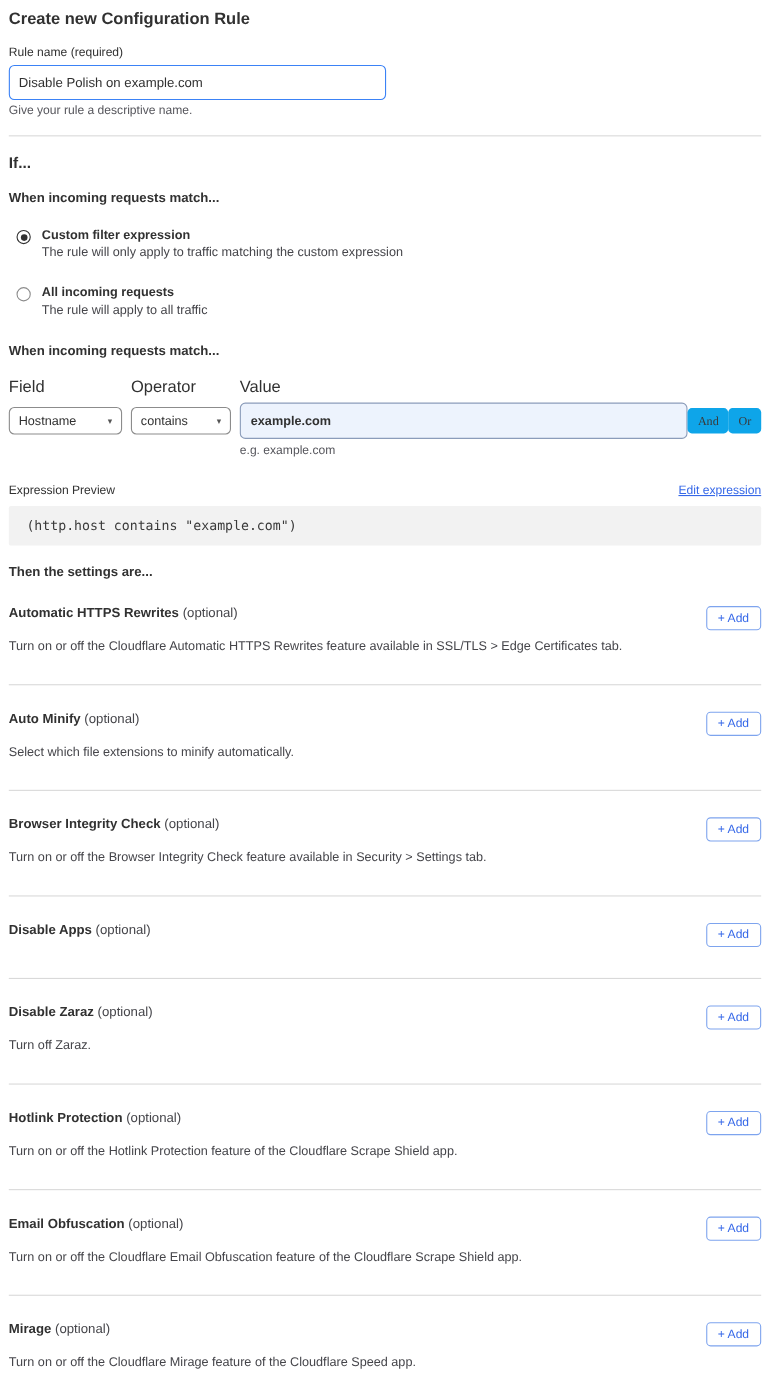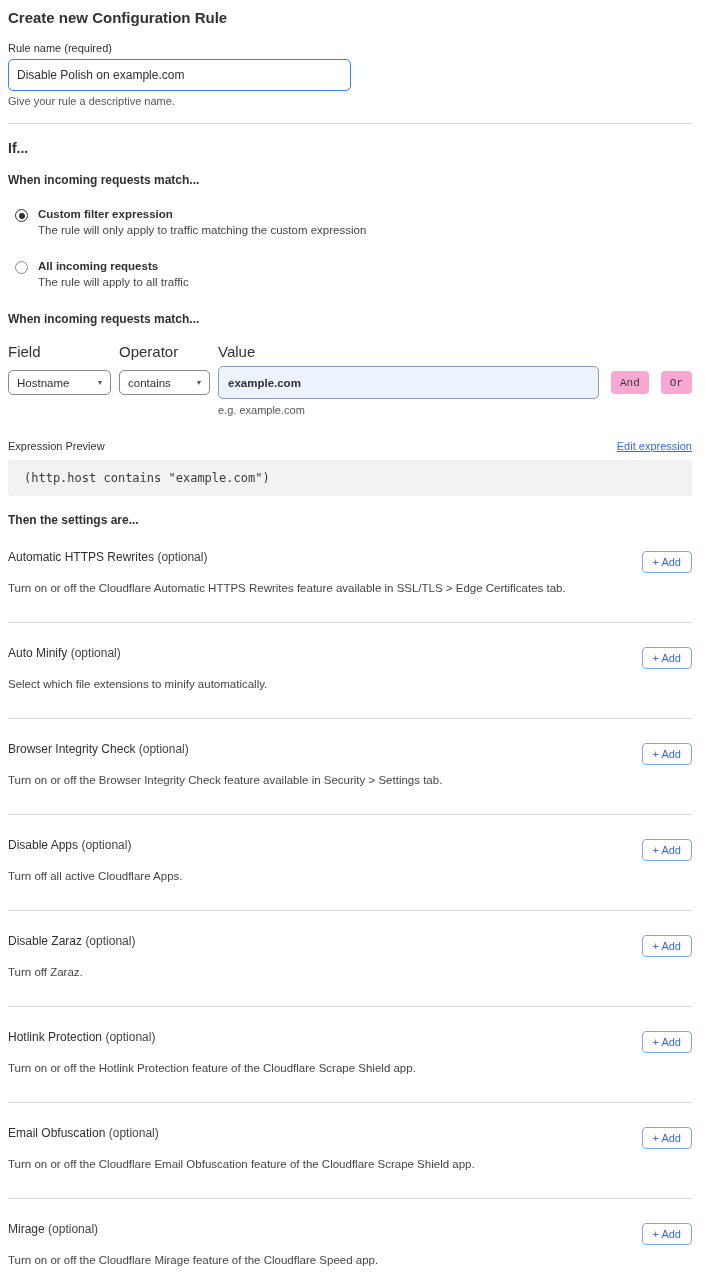--- a/index.html
+++ b/index.html
@@ -56,41 +56,41 @@
   }
   .select-caret { font-size: 8px; color: #555; margin-left: 8px; }
   .sel-field { width: 103px; margin-right: 8px; }
   .sel-operator { width: 91px; margin-right: 8px; }
   .value-input {
     flex: 1; height: 33px; border: 1px solid #8b9cba; border-radius: 5px;
     background: #edf3fd; font-size: 11.5px; font-weight: bold; color: #313131;
     padding: 0 9px; font-family: "Liberation Sans", sans-serif; outline: none;
   }
   .andor-btn {
-    height: 23px; border: none; border-radius: 4px; background: #f9a8d4;
-    color: #3a3a3a; font-size: 11px; padding: 0 9px; margin-left: 12px;
-    font-family: Liberation Mono, monospace; cursor: pointer;
+    height: 23px; border: none; border-radius: 4px; background: #0ea5e9;
+    color: #3a3a3a; font-size: 11px; padding: 0 9px; margin-left: 0;
+    font-family: Liberation Serif, serif; cursor: pointer;
   }
   .eg-help { font-size: 11px; color: #56565c; margin-top: 5px; margin-left: 210px; }
 
   .preview-row { display: flex; justify-content: space-between; align-items: baseline; margin-top: 24px; }
   .preview-label { font-size: 11px; color: #313131; }
   .edit-link { font-size: 11px; color: #3668e8; text-decoration: underline; cursor: pointer; }
   .code-block {
     margin-top: 8px; background: #f2f2f2; border-radius: 2px;
     padding: 11px 16px; font-family: "DejaVu Sans Mono", "Liberation Mono", monospace;
     font-size: 12px; color: #3a3a3a;
   }
 
   .then-heading { font-size: 12px; font-weight: bold; margin-top: 17px; }
 
   .setting-section { padding-top: 23px; padding-bottom: 28px; border-bottom: 1px solid #d9d9d9; }
   .setting-head { display: flex; justify-content: space-between; align-items: flex-start; }
   .setting-title { font-size: 12px; }
-  .setting-title b { font-weight: normal; }
+  .setting-title b { font-weight: bold; }
   .setting-optional { font-weight: normal; color: #45454a; }
   .setting-desc { font-size: 11.5px; color: #45454a; margin-top: 9px; max-width: 560px; }
   .add-btn {
     border: 1px solid #7ea4ee; border-radius: 4px; background: #fff;
     color: #3668e8; font-size: 11px; padding: 4px 10px; cursor: pointer;
     font-family: "Liberation Sans", sans-serif; margin-top: 1px; white-space: nowrap;
   }
 </style>
 </head>
 <body>
@@ -191,21 +191,20 @@
   </div>
 
   <div class="setting-section">
     <div class="setting-head">
       <div class="setting-title">
         <b>Disable Apps</b>
         <span class="setting-optional">(optional)</span>
       </div>
       <button class="add-btn">+ Add</button>
     </div>
-    <div class="setting-desc">Turn off all active Cloudflare Apps.</div>
   </div>
 
   <div class="setting-section">
     <div class="setting-head">
       <div class="setting-title">
         <b>Disable Zaraz</b>
         <span class="setting-optional">(optional)</span>
       </div>
       <button class="add-btn">+ Add</button>
     </div>

